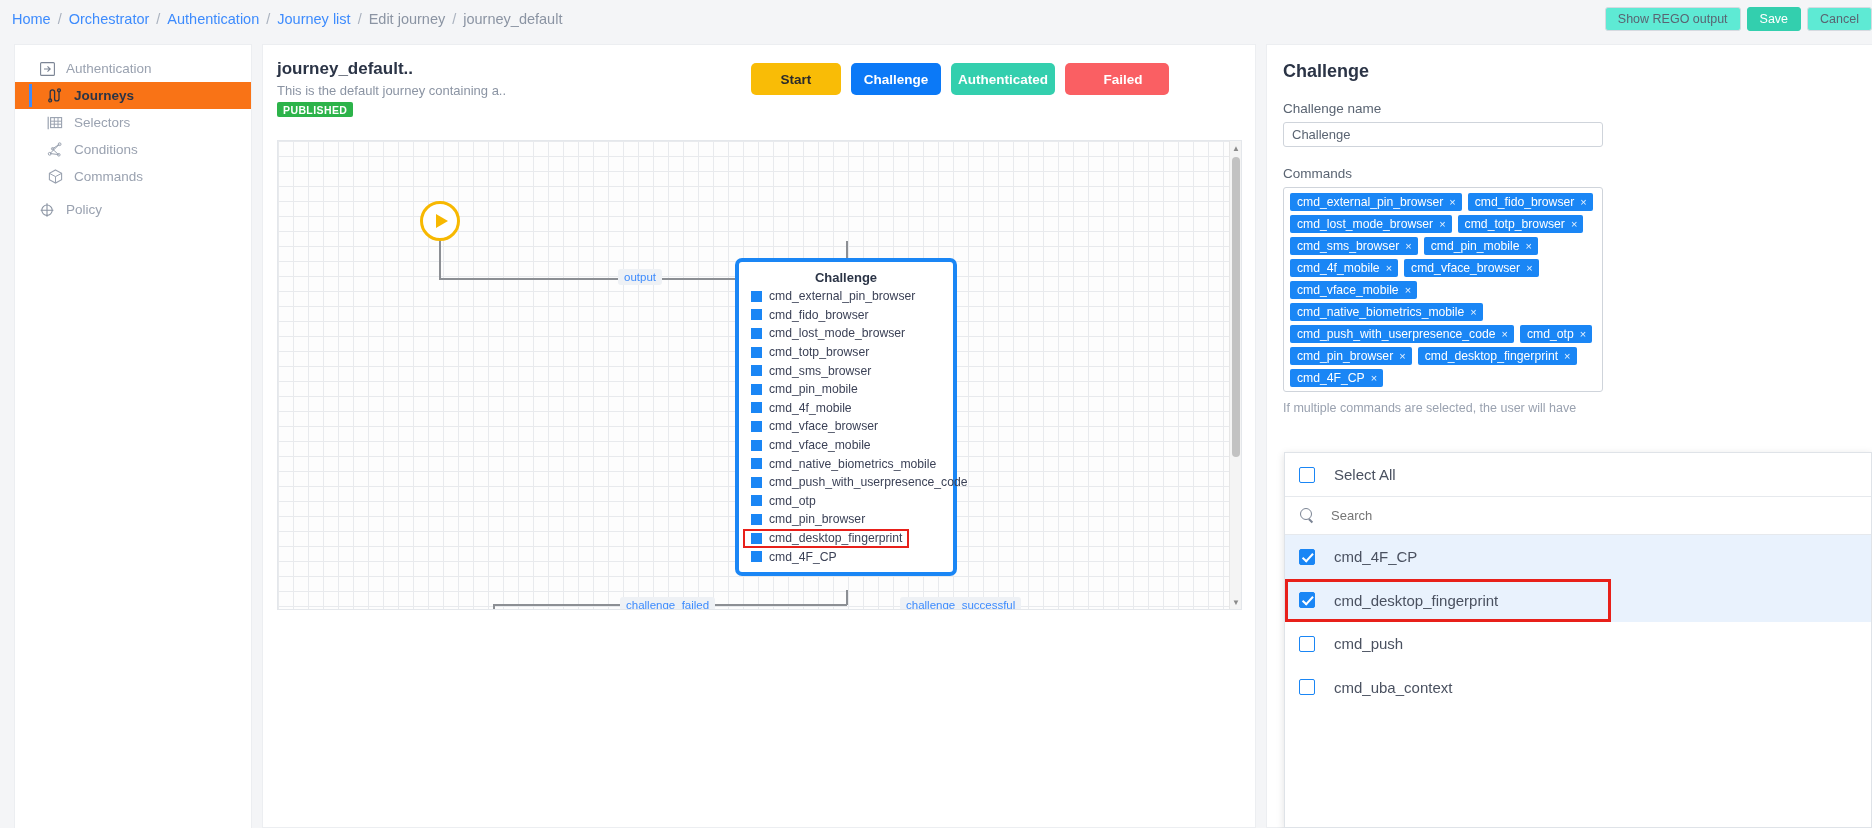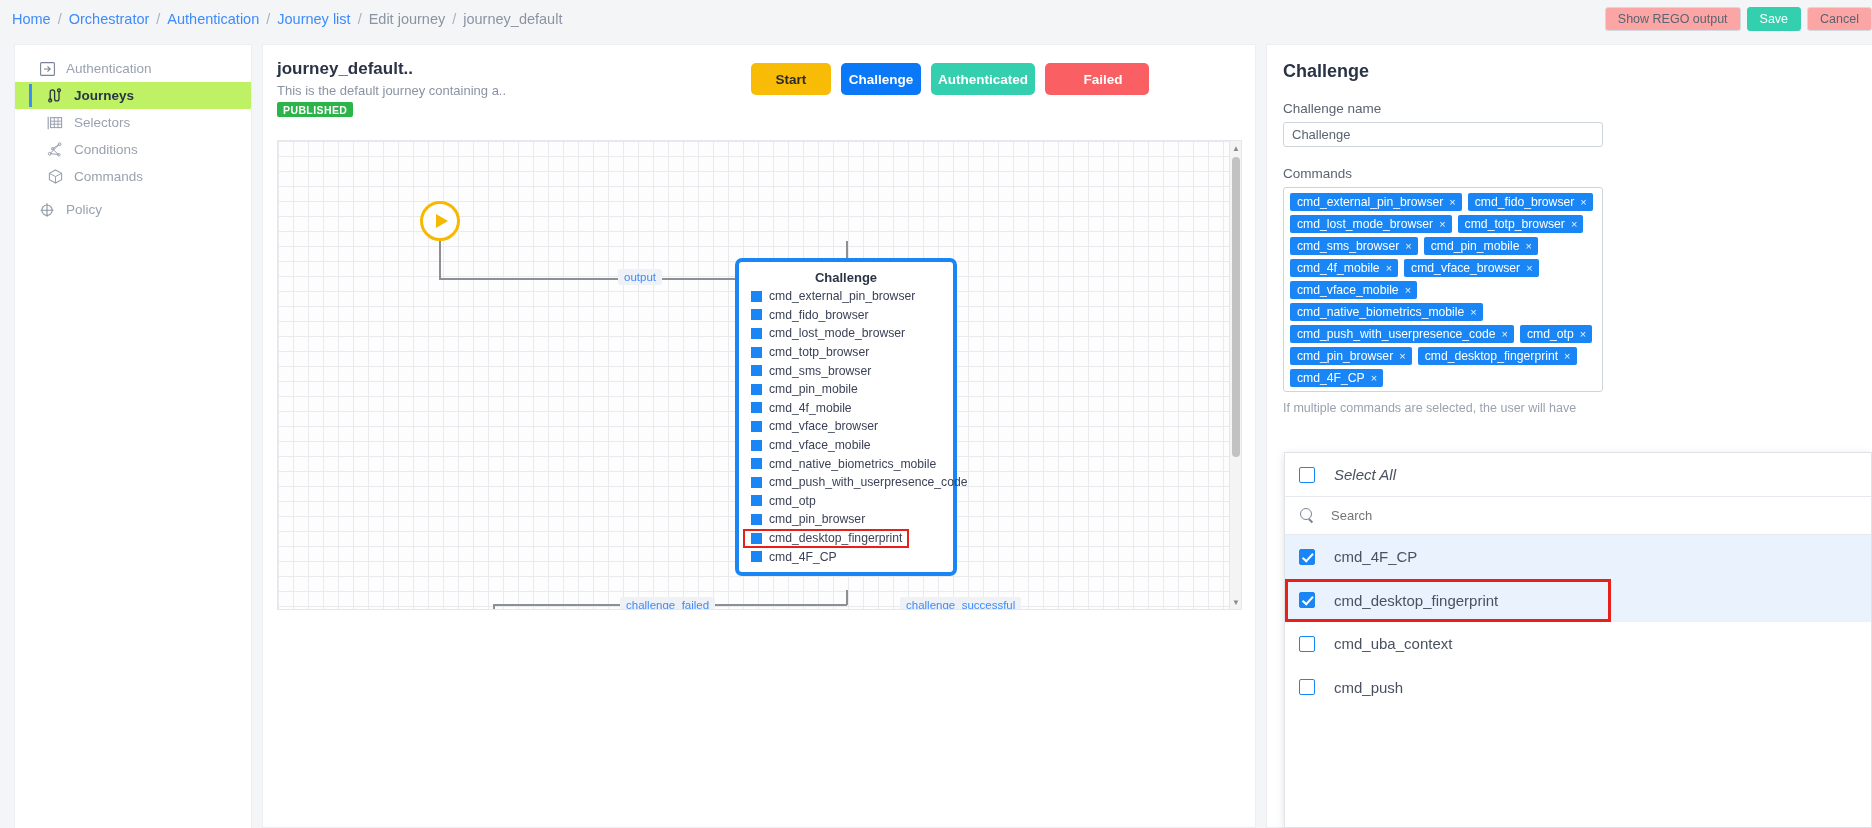--- a/index.html
+++ b/index.html
@@ -21,38 +21,38 @@
   }
   #breadcrumb { display: flex; align-items: center; padding-left: 12px; font-size: 14.5px; }
   #breadcrumb .crumb { color: #3d8bfd; }
   #breadcrumb .crumb.muted { color: #8b94a3; text-align: right; }
   #breadcrumb .sep { color: #aab2bf; margin: 0 7px; }
 
   #topactions { display: flex; align-items: center; padding-right: 0px; height: 38px; }
   .tbtn {
     height: 24px; padding: 0 12px; border-radius: 3px; font-size: 12.5px;
     display: flex; align-items: center; justify-content: center;
-    border: 1px solid #d6dae0; background: #fca5a5; color: #5a6472;
+    border: 1px solid #d6dae0; background: #5eead4; color: #5a6472;
     margin-left: 6px; white-space: nowrap; cursor: pointer;
   }
   .tbtn.primary { background: #33cfae; border-color: #33cfae; color: #ffffff; }
 
   
   #sidebar {
     position: absolute; left: 14px; top: 44px; width: 238px; height: 784px;
     background: #ffffff; border: 1px solid #eceef1; border-bottom: none;
     padding-top: 10px;
   }
   .nav-item {
     display: flex; align-items: center; height: 27px; padding-left: 22px;
     color: #9aa2b0; font-size: 13.5px; cursor: pointer; position: relative;
   }
   .nav-item.child { padding-left: 30px; }
   .nav-item.active {
-    background: #bef264; color: #2b3446; font-weight: bold;
+    background: #f97316; color: #2b3446; font-weight: bold;
   }
   .nav-item.active::before {
     content: ""; position: absolute; left: 14px; top: 2px; bottom: 2px;
     width: 3px; background: #3d8bfd;
   }
   .nav-ico { width: 20px; height: 16px; margin-right: 9px; display: flex; align-items: center; justify-content: center; flex: none; }
   .nav-ico svg { display: block; }
   .nav-gap { height: 6px; }
 
   
@@ -63,21 +63,21 @@
   #journey-title { position: absolute; left: 14px; top: 14px; font-size: 17px; font-weight: bold; color: #2b3446; }
   #journey-desc  { position: absolute; left: 14px; top: 38px; font-size: 13px; color: #8b94a3; }
   #published-badge {
     position: absolute; left: 14px; top: 57px; height: 15px; padding: 0 6px;
     background: #2cb34a; color: #fff; font-size: 10.5px; font-weight: bold;
     letter-spacing: .4px; display: flex; align-items: center; border-radius: 2px;
   }
 
   #state-tabs { position: absolute; left: 488px; top: 18px; display: flex; gap: 10px; }
   .state-tab {
-    width: 80px; height: 32px; border-radius: 5px; color: #fff;
+    width: 90px; height: 32px; border-radius: 5px; color: #fff;
     font-size: 13.5px; font-weight: bold; cursor: pointer;
     display: flex; align-items: center; justify-content: center;
   }
 
   
   #canvas-wrap {
     position: absolute; left: 14px; top: 95px; width: 965px; height: 470px;
     border: 1px solid #e4e7eb; background: #ffffff; overflow: hidden;
   }
   #canvas-grid {
@@ -171,21 +171,21 @@
   }
 
   
   #dropdown {
     position: absolute; left: 1284px; top: 452px; width: 588px; height: 376px;
     background: #ffffff; border: 1px solid #dfe3e8;
     box-shadow: 0 2px 8px rgba(0,0,0,.12);
   }
   .dd-selectall {
     display: flex; align-items: center; height: 44px; padding-left: 14px;
-    border-bottom: 1px solid #e6e9ed; cursor: pointer; font-style: italic;
+    border-bottom: 1px solid #e6e9ed; cursor: pointer;
   }
   .dd-search {
     display: flex; align-items: center; height: 38px; padding-left: 14px;
     border-bottom: 1px solid #e6e9ed; gap: 14px;
   }
   .dd-search input {
     border: none; outline: none; font-size: 13px; color: #6b7280;
     font-family: "Liberation Sans", sans-serif; width: 400px; background: transparent;
   }
   .dd-item {
@@ -505,20 +505,20 @@
       <div class="dd-item sel">
         <span class="cb checked"></span>
         <span class="txt">cmd_4F_CP</span>
       </div>
       <div class="dd-item sel outlined">
         <span class="cb checked"></span>
         <span class="txt">cmd_desktop_fingerprint</span>
       </div>
       <div class="dd-item">
         <span class="cb"></span>
-        <span class="txt">cmd_uba_context</span>
+        <span class="txt">cmd_push</span>
       </div>
       <div class="dd-item">
         <span class="cb"></span>
-        <span class="txt">cmd_push</span>
+        <span class="txt">cmd_uba_context</span>
       </div>
     </div>
 </div>
 
 </body></html>

